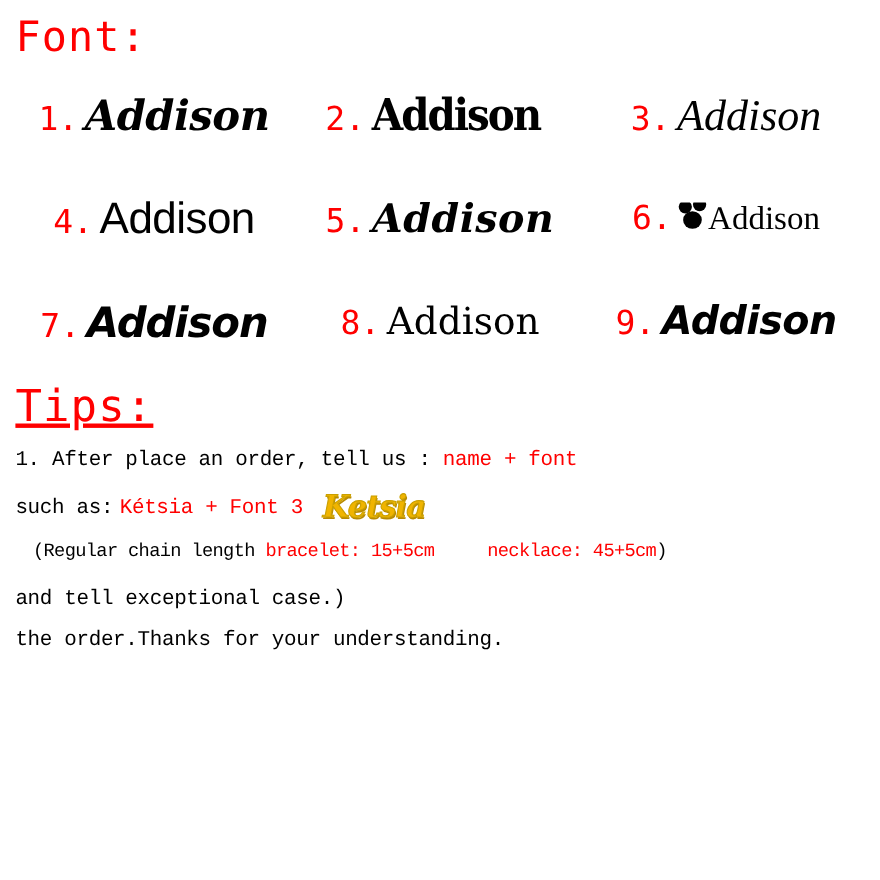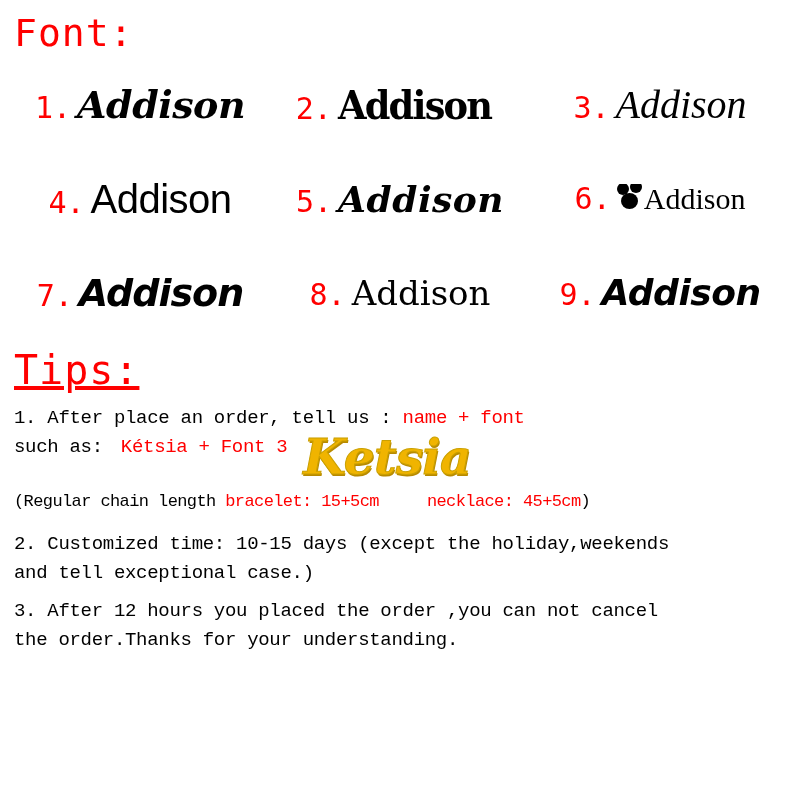--- a/index.html
+++ b/index.html
@@ -113,39 +113,39 @@
   .tips { margin-left: 4px; }
   .tip-line {
     font-family: Liberation Mono, monospace;
     font-size: 19px;
     line-height: 1.55;
     color: #000;
     letter-spacing: -0.3px;
     white-space: nowrap;
   }
   .red { color: #ff0000; }
-  .small { font-size: 17px; letter-spacing: -0.6px; }
+  .small { font-size: 17px; letter-spacing: -0.6px; margin-left: 16px; }
   .indent { margin-left: 6px; }
 
   .such-as-row {
     display: flex;
-    align-items: flex-start;
-    gap: 12px;
+    align-items: center;
+    gap: 0;
     height: 56px;
   }
   .gold-word {
     font-family: "DejaVu Serif", serif;
     font-style: italic;
     font-weight: 700;
-    font-size: 49px;
+    font-size: 28px;
     color: #f0b400;
     -webkit-text-stroke: 1px #caa000;
     text-shadow: 1px 2px 0 #b88a00;
     letter-spacing: -1px;
-    margin-left: 4px;
+    margin-left: 18px;
     line-height: 1;
   }
   .spacer-sm { height: 8px; }
   .spacer-md { height: 14px; }
 </style>
 </head>
 <body>
 
 <div class="page">
 
@@ -221,23 +221,21 @@
 
     <div class="tip-line small">
       <span>(Regular chain length</span>
       <span class="red">bracelet: 15+5cm</span>
       &nbsp;&nbsp;&nbsp;
       <span class="red">necklace: 45+5cm</span><span>)</span>
     </div>
 
     <div class="spacer-md"></div>
 
-    <div class="tip-line">2. Customized time: 10-15 days (except the holiday,weekends</div>
     <div class="tip-line">and tell exceptional case.)</div>
 
     <div class="spacer-sm"></div>
 
-    <div class="tip-line">3. After 12 hours you placed the order ,you can not cancel</div>
     <div class="tip-line">the order.Thanks for your understanding.</div>
 
   </div>
 
 </div>
 
 </body></html>

